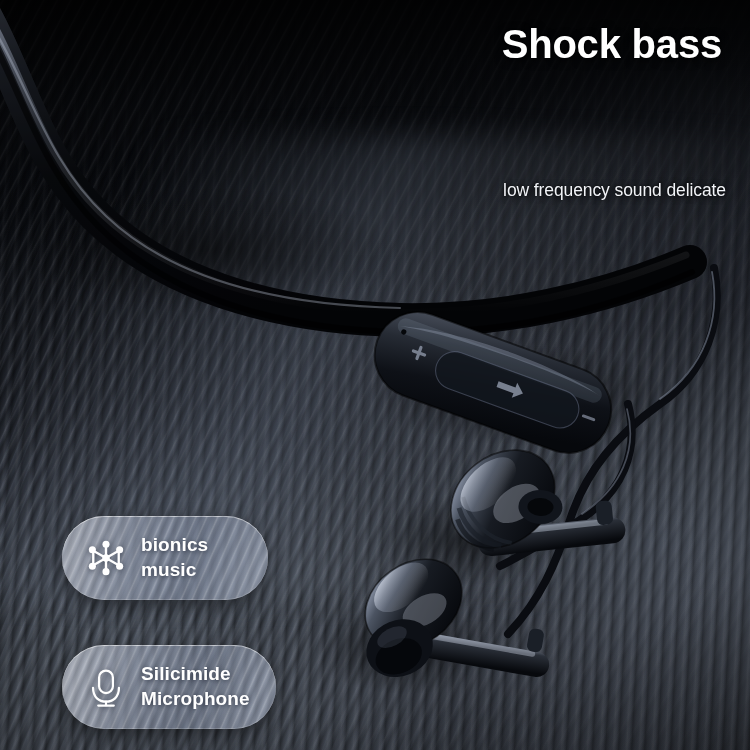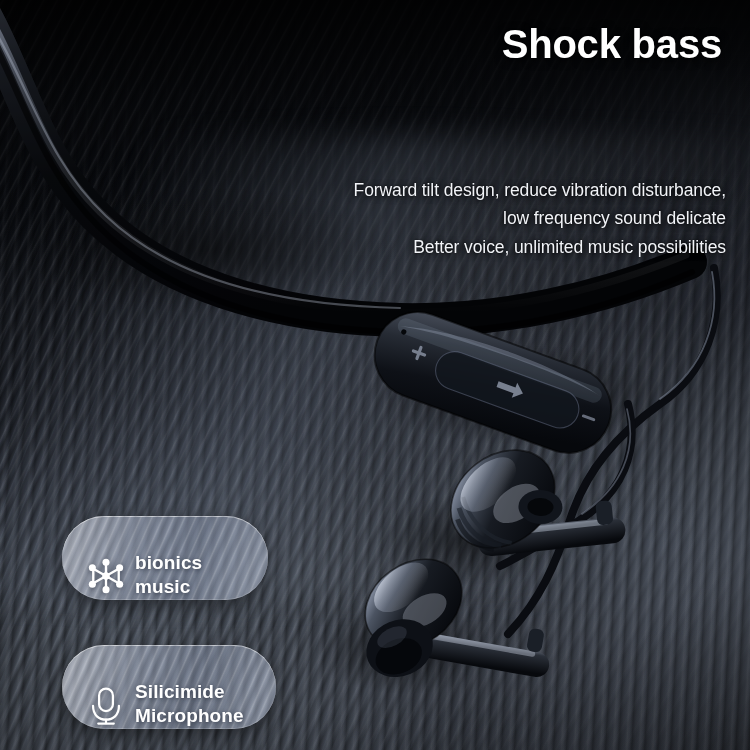--- a/index.html
+++ b/index.html
@@ -128,22 +128,22 @@
 
   
   .badges {
     position: absolute;
     left: 62px;
     top: 516px;
   }
   .badge {
     position: relative;
     display: flex;
-    align-items: flex-end;
-    gap: 7px;
+    align-items: center;
+    gap: 13px;
     box-sizing: border-box;
     padding: 0 26px 0 22px;
     border-radius: 999px;
     overflow: hidden;
     background:
       linear-gradient(104deg, rgba(236,240,250,0.62) 0%, rgba(200,210,232,0.46) 34%, rgba(168,180,206,0.40) 62%, rgba(206,216,236,0.52) 100%);
     box-shadow:
       inset 0 1px 0 rgba(255,255,255,0.55),
       inset 0 -1px 0 rgba(255,255,255,0.18),
       0 6px 18px rgba(0,0,0,0.45);
@@ -337,23 +337,21 @@
         <ellipse cx="30" cy="74" rx="16" ry="9" fill="#6d7789" opacity="0.22" transform="rotate(-20 30 74)"></ellipse>
       </g>
     </svg>
   </div>
 
   <div class="headline">
     <div class="l1">Shock bass</div>
   </div>
 
   <div class="subhead">
-    <div>Forward tilt design, reduce vibration disturbance,</div>
     <div>low frequency sound delicate</div>
-    <div>Better voice, unlimited music possibilities</div>
   </div>
 
   <div class="badges">
 
     <div class="badge badge-1">
       <span class="badge-icon">
         <svg viewBox="0 0 44 44" width="40" height="40" xmlns="http://www.w3.org/2000/svg">
           <g stroke="#ffffff" stroke-width="2.6" stroke-linecap="round">
             <line x1="22" y1="22" x2="22" y2="8"></line>
             <line x1="22" y1="22" x2="22" y2="36"></line>

